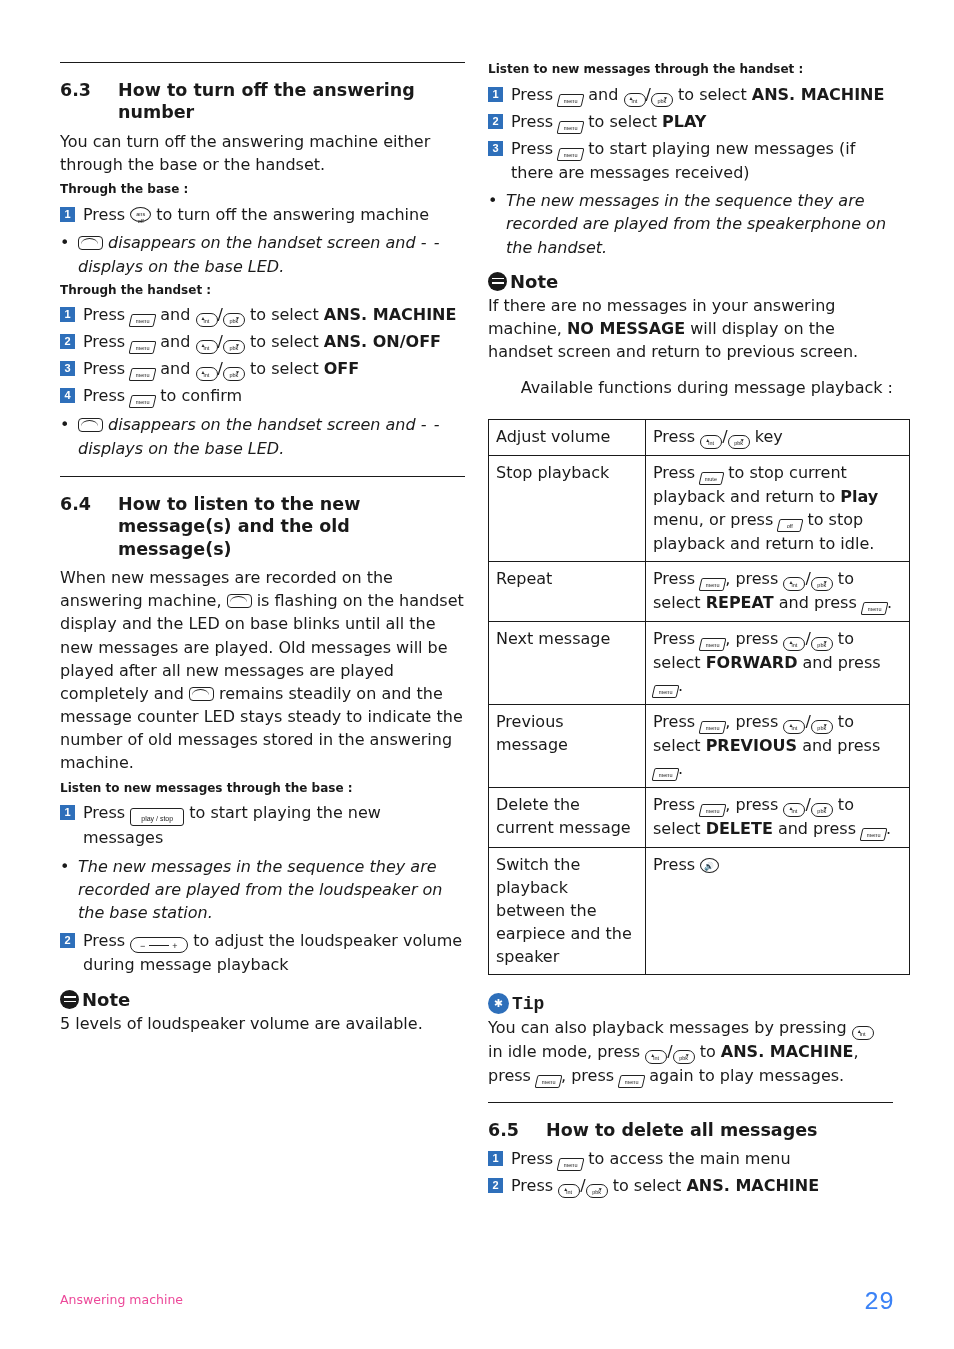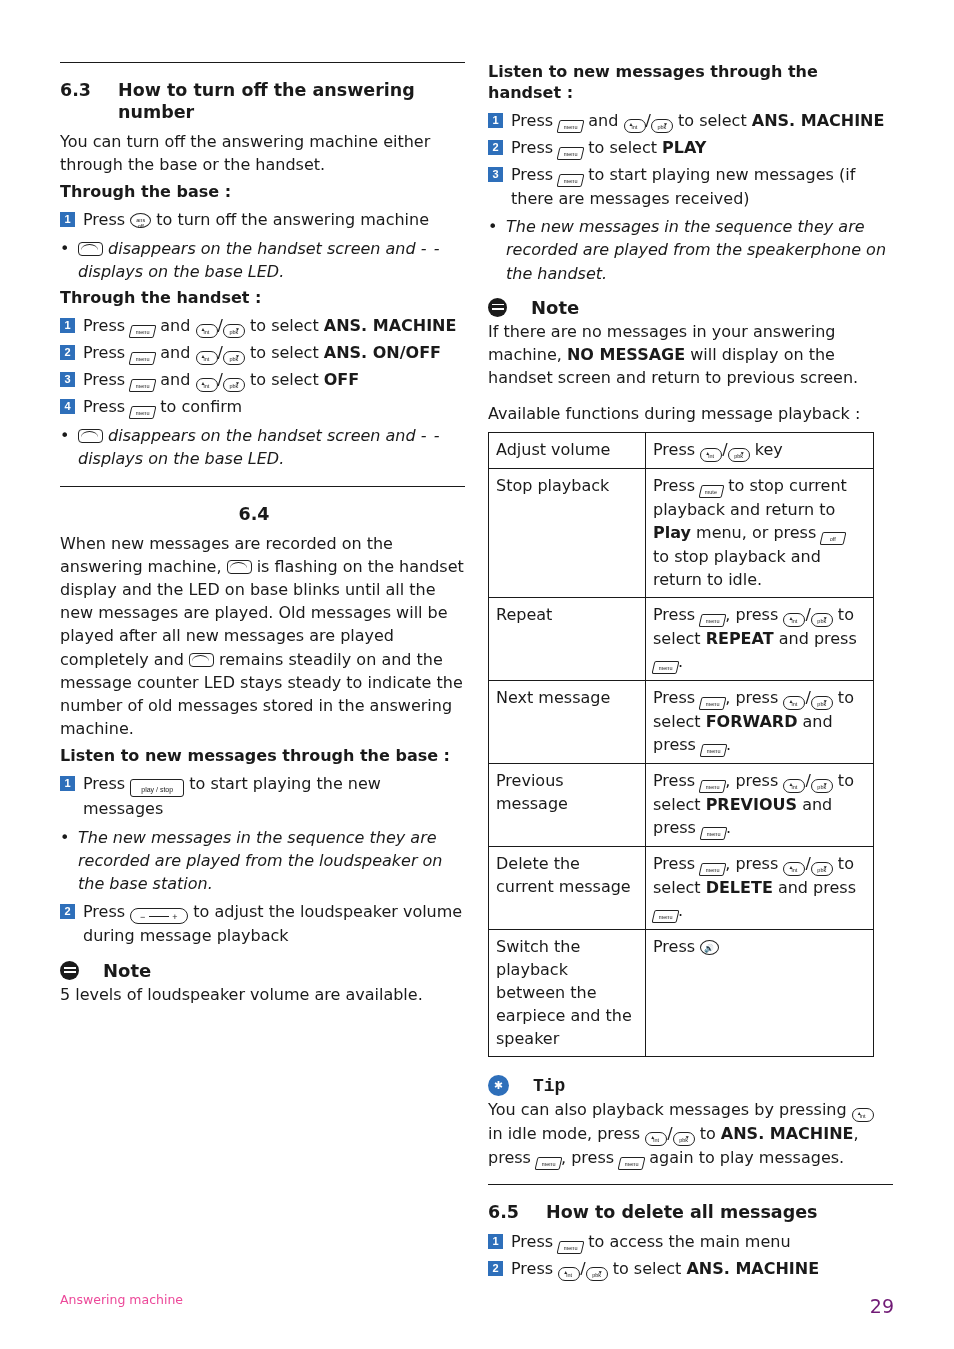--- a/index.html
+++ b/index.html
@@ -32,21 +32,21 @@
     font-weight:bold;
     margin:16px 0 6px 0;
     line-height:1.28;
     display:flex;
     gap:10px;
     justify-content:center;
   }
   h2.sec .num{min-width:48px;}
   h2.sec .txt{flex:1;}
   h3.sub{
-    font-size:16px;
+    font-size:12px;
     font-weight:bold;
     margin:4px 0 5px 0;
     line-height:1.3;
   }
   p.body{
     font-size:16px;
     line-height:1.45;
     margin:0 0 6px 0;
   }
   .steps{margin:2px 0 2px 0;}
@@ -76,21 +76,21 @@
     font-size:16px;
     line-height:1.45;
     margin:5px 0 5px 0;
   }
   .bullet .dot{flex:0 0 auto;width:18px;}
   .bullet .btxt{flex:1;font-style:italic;}
   b.strong{font-weight:bold;}
   .note-head{
     display:flex;
     align-items:center;
-    gap:24px;
+    gap:3px;
     margin:12px 0 2px 0;
     font-size:18px;
     font-weight:bold;
   }
   .note-icon{
     width:19px;height:19px;border-radius:50%;
     background:#1a1a1a;
     position:relative;
     display:inline-block;
   }
@@ -184,49 +184,51 @@
   }
   .icon-env:before{
     content:"";position:absolute;left:2px;top:1px;width:17px;height:8px;
     border-top:1.1px solid #222;
     border-radius:50%/70% 70% 0 0;
   }
   .dashes{letter-spacing:1px;}
   
   table.fn{
     border-collapse:collapse;
-    width:386px;
-    margin-top:6px;
+    width:422px;
+    margin-top:19px;
     font-size:16px;
   }
   table.fn td{
     border:1.1px solid #1a1a1a;
     padding:5px 7px 6px 7px;
     vertical-align:top;
     line-height:1.44;
   }
   table.fn td.c1{width:142px;}
   .cap{
     font-size:16px;
     margin:14px 0 0 0;
     line-height:1.4;
+    text-align:right;
   }
   .footer-left{
     position:absolute;
     left:60px;bottom:42px;
     font-size:12.5px;
     color:#ec4899;
     font-family:"DejaVu Sans", sans-serif;
   }
   .footer-right{
     position:absolute;
     right:60px;bottom:32px;
-    font-size:19px;
-    color:#701a75;
+    font-size:25px;
+    color:#3b82f6;
     font-weight:normal;
+    font-family:Liberation Mono, monospace;
   }
 </style>
 </head>
 <body>
 
 <div class="page">
 
   <div class="col col-left">
     <div class="rule"></div>
 
@@ -313,20 +315,21 @@
         <span>disappears on the handset screen and</span>
         <span class="dashes">- -</span>
         <span>displays on the base LED.</span>
       </span>
     </div>
 
     <div class="rule" style="margin-top:16px;"></div>
 
     <h2 class="sec">
       <span class="num">6.4</span>
+      <span class="txt">How to listen to the new message(s) and the old message(s)</span>
     </h2>
 
     <p class="body">
       <span>When new messages are recorded on the answering machine,</span>
       <span class="icon-env"></span>
       <span>is flashing on the handset display and the LED on base blinks until all the new messages are played. Old messages will be played after all new messages are played completely and</span>
       <span class="icon-env"></span>
       <span>remains steadily on and the message counter LED stays steady to indicate the number of old messages stored in the answering machine.</span>
     </p>
 

